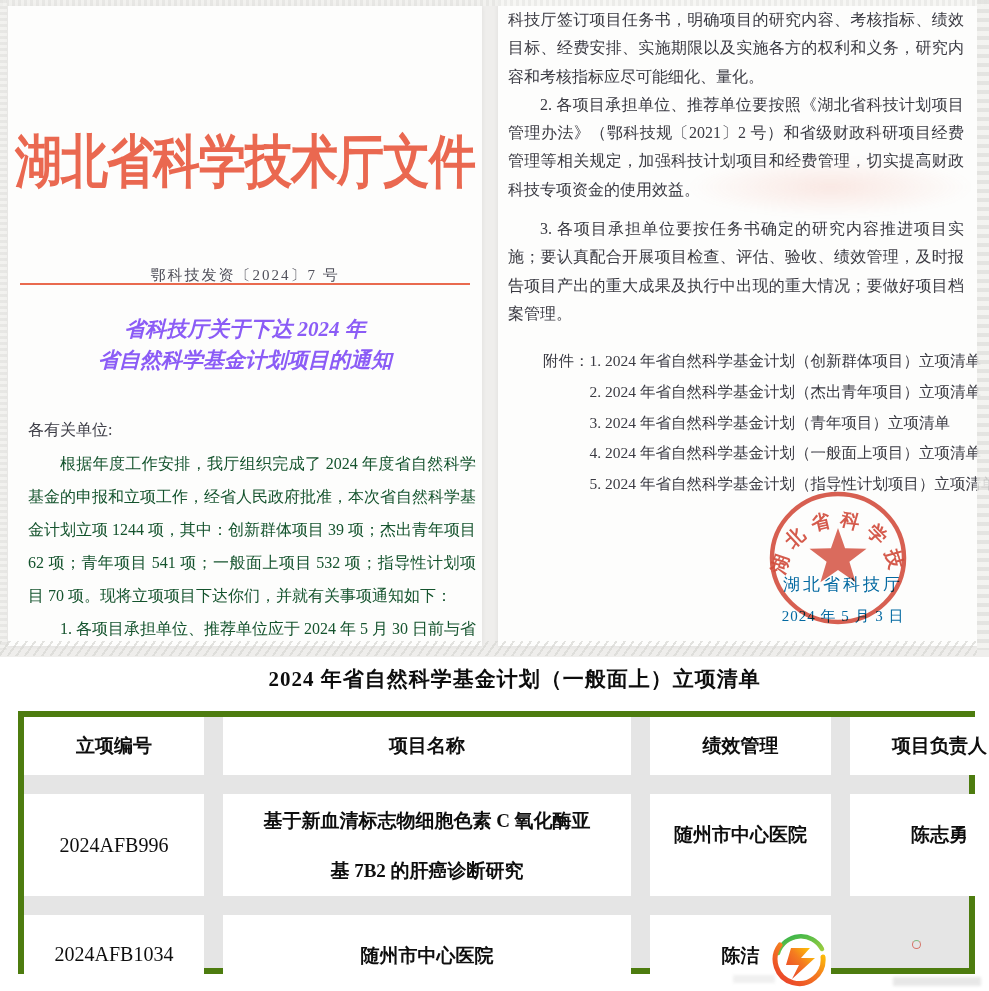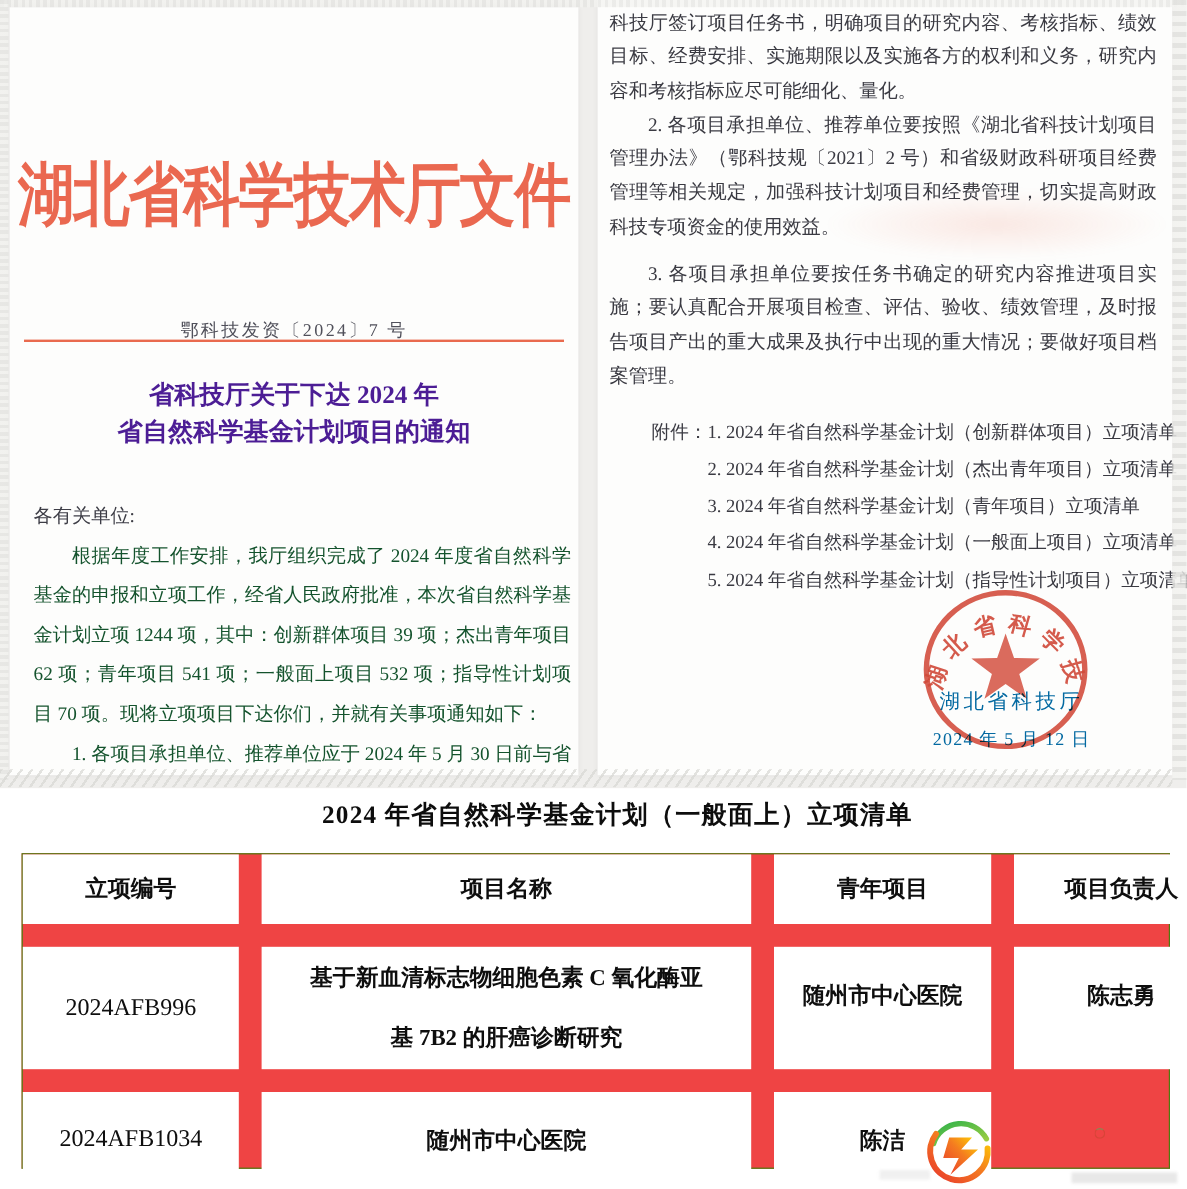--- a/index.html
+++ b/index.html
@@ -23,21 +23,21 @@
   .page-right { left:498px; top:0;  width:479px; height:646px; }
 
   
   .masthead { position:absolute; left:0; top:118px; width:100%; text-align:center;
               font-size:47px; font-weight:bold; color:#ea6850; letter-spacing:-1px;
               transform:scaleY(1.22); transform-origin:top; white-space:nowrap; }
   .docnum { position:absolute; left:0; top:260px; width:100%; text-align:center;
             font-size:15px; color:#50505a; letter-spacing:2px; }
   .redline { position:absolute; left:12px; top:277px; width:450px; height:2px; background:#e96a4e; }
   .notice-title { position:absolute; left:0; top:308px; width:100%; text-align:center;
-            font-size:21px; font-weight:bold; line-height:31px; color:#4c1d95; }
+            font-size:21px; font-weight:bold; line-height:31px; color:#8b5cf6;font-style:italic; }
   .salutation { position:absolute; left:20px; top:414px; font-size:16px; color:#3d3d46; }
   .body-left { position:absolute; left:20px; top:441px; width:448px;
             font-size:16px; line-height:33px; color:#14532d; text-align:justify; }
   .body-left p { text-indent:2em; }
 
   
   .body-right { position:absolute; left:10px; top:6px; width:456px;
             font-size:16px; line-height:28.3px; color:#3a3a42; text-align:justify; }
   .body-right p.ind { text-indent:2em; }
   .body-right p.gap { margin-top:11px; }
@@ -52,23 +52,23 @@
   .signer { font-size:17px; letter-spacing:3px; }
   .sign-date { margin-top:11px; font-size:15px; letter-spacing:1px; }
   .seal { position:absolute; left:244px; top:478px; width:192px; height:168px;
           mix-blend-mode:multiply; opacity:.92; }
 
   
   .listing { position:absolute; left:0; top:657px; width:989px; height:334px; background:#ffffff; }
   .listing-title { position:absolute; left:0; top:8px; width:100%; text-align:center;
             font-size:21px; font-weight:bold; color:#0d0d0d; letter-spacing:1px;margin-left:20px; }
   .grid-table { position:absolute; left:18px; top:54px; width:957px; height:263px;
-            border:1px solid #4d7c0f; display:grid;
+            border:6px solid #4d7c0f; display:grid;
             grid-template-columns:180px 408px 181px 179px;
-            grid-template-rows:58px 102px 97px; background:#ef4444; grid-gap:2px;gap:19px; }
+            grid-template-rows:58px 102px 97px; background:#e5e5e5; grid-gap:2px;gap:19px; }
   .cell { background:#ffffff; display:flex; align-items:center; justify-content:center;
             color:#0e0e0e; text-align:center; }
   .cell.hdr { font-size:19px; font-weight:bold; }
   .cell.id { font-size:20px; font-family:"Liberation Serif","DejaVu Serif",serif; }
   .cell.top { align-items:flex-start; padding-top:28px; }
   .cell.name { flex-direction:column; justify-content:space-between; padding:15px 6px 13px;
             font-size:19px; font-weight:bold; line-height:24px; }
   .cell.unit, .cell.leader { font-size:19px; font-weight:600; }
 
   
@@ -114,21 +114,21 @@
         <div class="attach-list">
           <div>1. 2024 年省自然科学基金计划（创新群体项目）立项清单</div>
           <div>2. 2024 年省自然科学基金计划（杰出青年项目）立项清单</div>
           <div>3. 2024 年省自然科学基金计划（青年项目）立项清单</div>
           <div>4. 2024 年省自然科学基金计划（一般面上项目）立项清单</div>
           <div>5. 2024 年省自然科学基金计划（指导性计划项目）立项清单</div>
         </div>
       </div>
       <div class="sign-block">
         <div class="signer">湖北省科技厅</div>
-        <div class="sign-date">2024 年 5 月 12 日</div>
+        <div class="sign-date">2024 年 5 月 3 日</div>
       </div>
       <svg class="seal" viewBox="0 0 192 168">
         <defs>
           <path id="sealArc" d="M 43 101 A 53 53 0 1 1 149 101" fill="none"></path>
         </defs>
         <ellipse cx="96" cy="80" rx="66" ry="64" fill="none" stroke="#cf3a28" stroke-width="4.5" opacity="0.88"></ellipse>
         <text font-size="19" font-weight="bold" fill="#cf3a28" opacity="0.9" letter-spacing="8">
           <textPath href="#sealArc" startOffset="2%">湖北省科学技术厅</textPath>
         </text>
         <polygon points="96,50 103.05,70.3 124.5,70.7 107.4,83.7 113.6,104.3 96,92 78.4,104.3 84.6,83.7 67.5,70.7 88.95,70.3" fill="#cf3a28" opacity="0.82"></polygon>
@@ -140,21 +140,21 @@
     <div class="edge-right"></div>
     <div class="hatch-bottom"></div>
   </div>
 
   <div class="listing">
     <div class="listing-title">2024 年省自然科学基金计划（一般面上）立项清单</div>
 
     <div class="grid-table">
       <div class="cell hdr">立项编号</div>
       <div class="cell hdr">项目名称</div>
-      <div class="cell hdr">青年项目</div>
+      <div class="cell hdr">绩效管理</div>
       <div class="cell hdr">项目负责人</div>
 
       <div class="cell id">2024AFB996</div>
       <div class="cell name">
         <div>基于新血清标志物细胞色素 C 氧化酶亚</div>
         <div>基 7B2 的肝癌诊断研究</div>
       </div>
       <div class="cell unit top">随州市中心医院</div>
       <div class="cell leader top">陈志勇</div>
 

